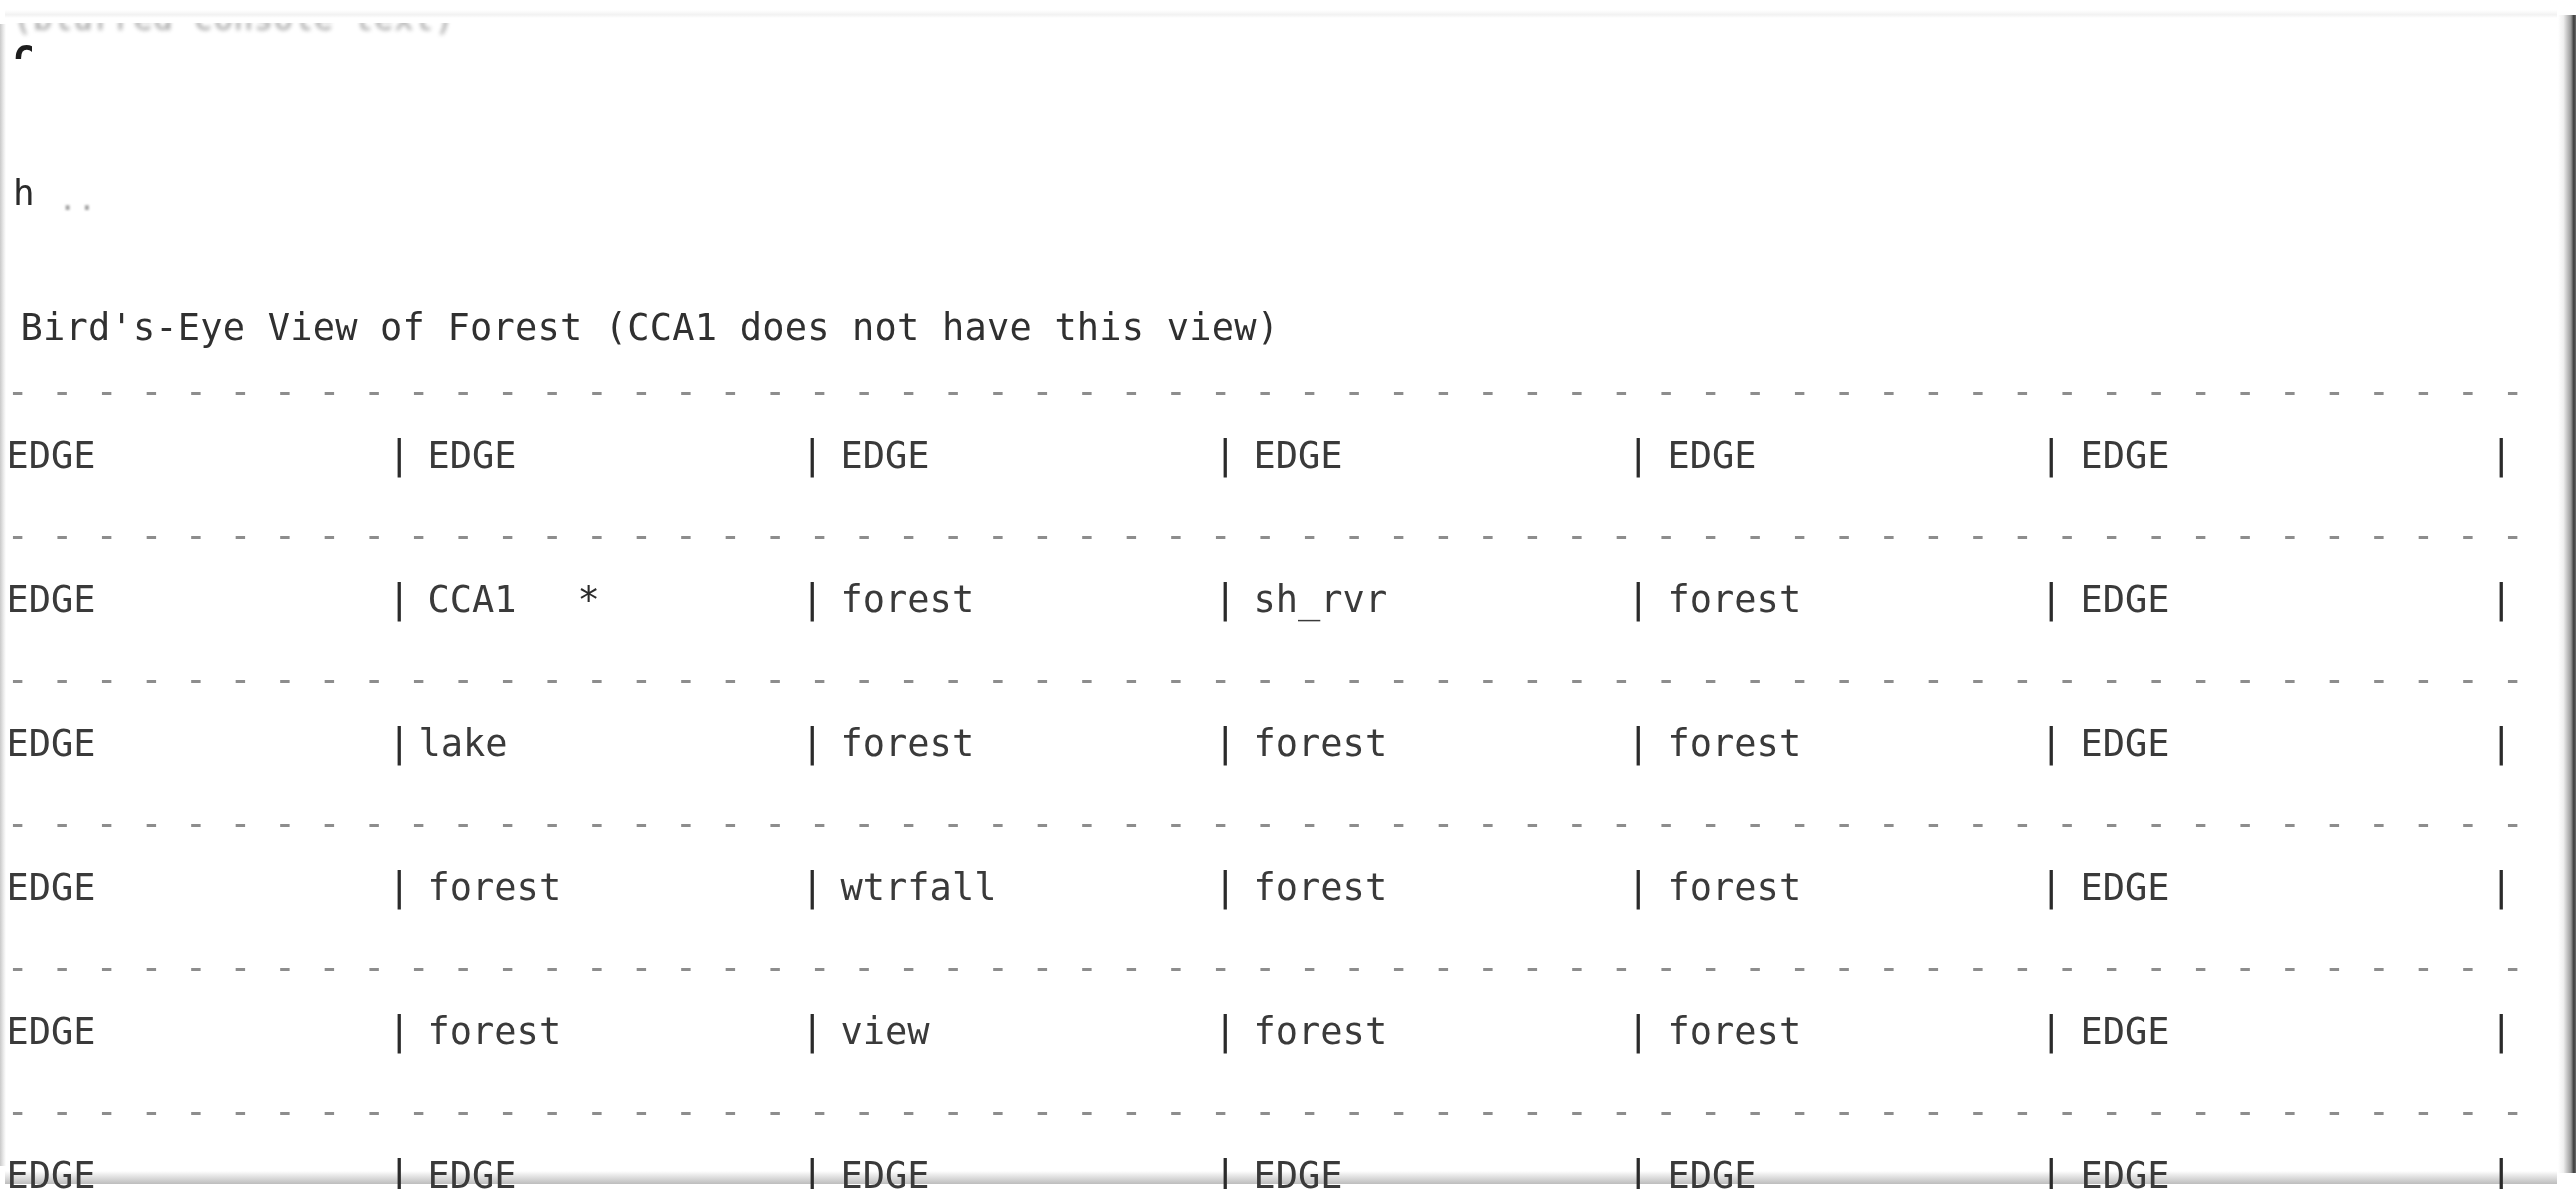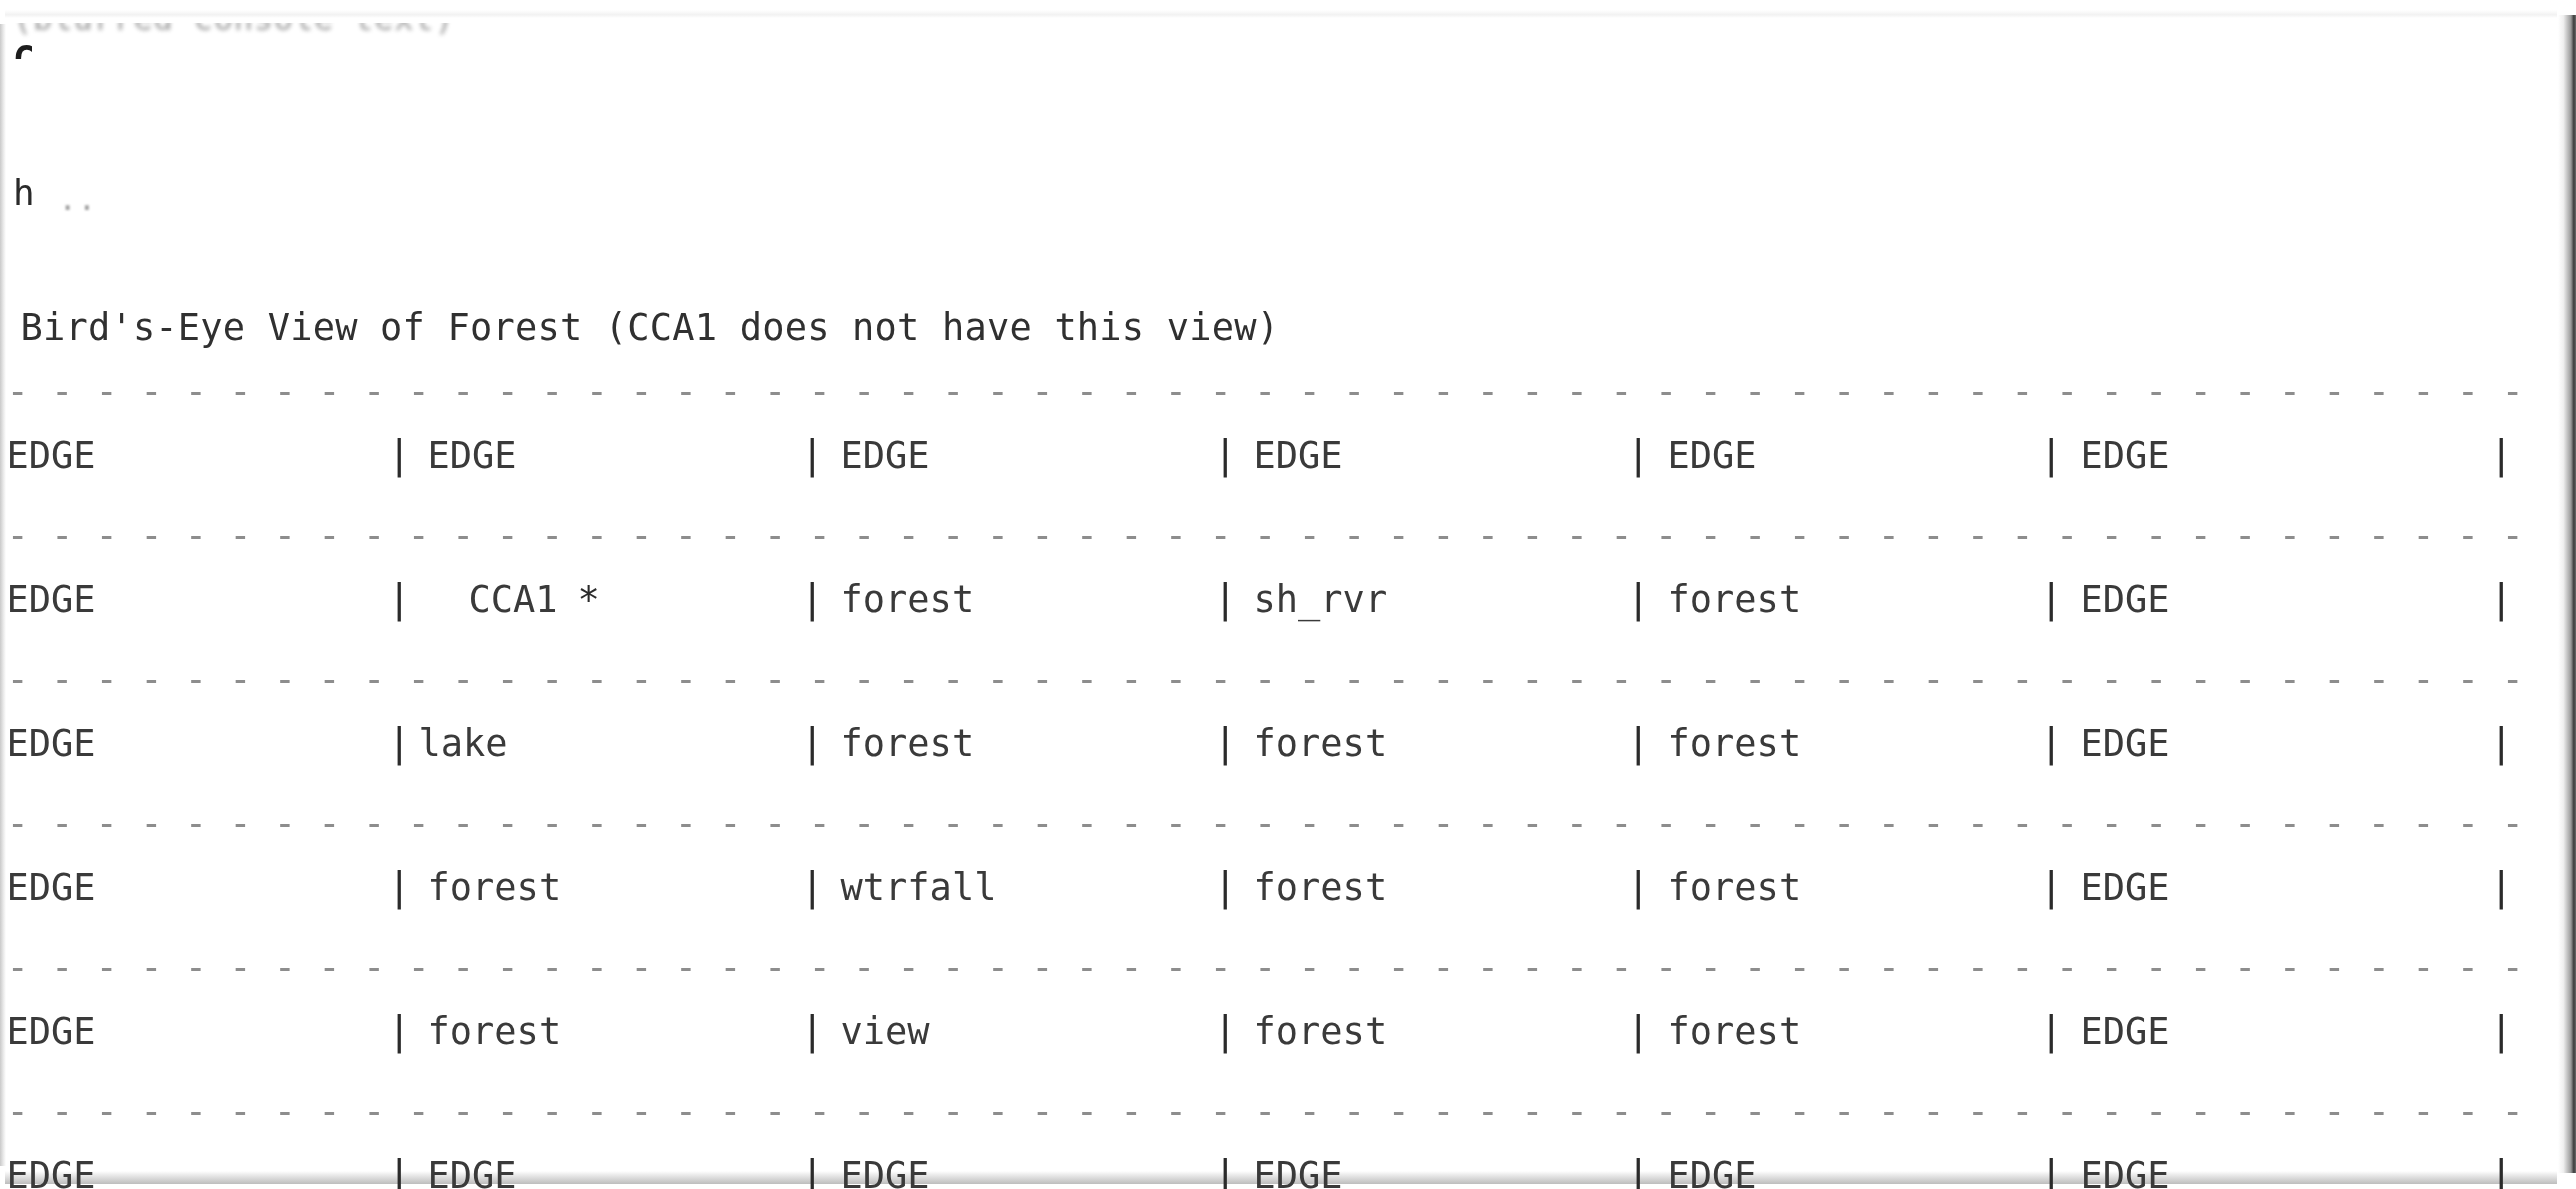--- a/index.html
+++ b/index.html
@@ -223,21 +223,21 @@
         <span class="pipe" style="left: 2033px;">|</span>
         <span class="cell" style="left: 2074px;">EDGE</span>
         <span class="pipe" style="left: 2483px;">|</span>
       </div>
       <div class="sep-line">
         <span class="dashes">- - - - - - - - - - - - - - - - - - - - - - - - - - - - - - - - - - - - - - - - - - - - - - - - - - - - - - - - - - - - - - - -</span>
       </div>
       <div class="grid-row">
         <span class="cell" style="left: 0px;">EDGE</span>
         <span class="pipe" style="left: 381px;">|</span>
-        <span class="cell" style="left: 421px; margin-left: 41px;">CCA1</span>
+        <span class="cell" style="left: 421px;">CCA1</span>
         <span class="pipe" style="left: 794px;">|</span>
         <span class="cell" style="left: 834px;">forest</span>
         <span class="pipe" style="left: 1207px;">|</span>
         <span class="cell" style="left: 1247px;">sh_rvr</span>
         <span class="pipe" style="left: 1620px;">|</span>
         <span class="cell" style="left: 1661px;">forest</span>
         <span class="pipe" style="left: 2033px;">|</span>
         <span class="cell" style="left: 2074px;">EDGE</span>
         <span class="pipe" style="left: 2483px;">|</span>
         <span class="marker" style="left: 571px;">*</span>

